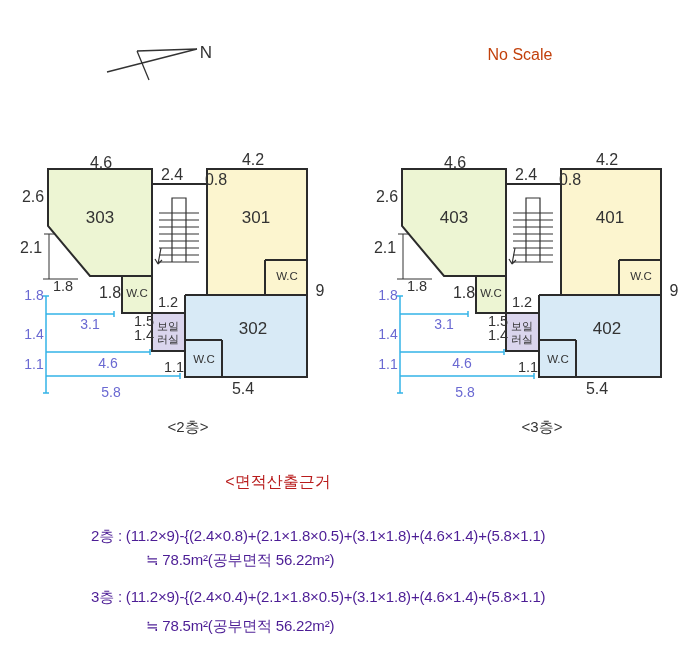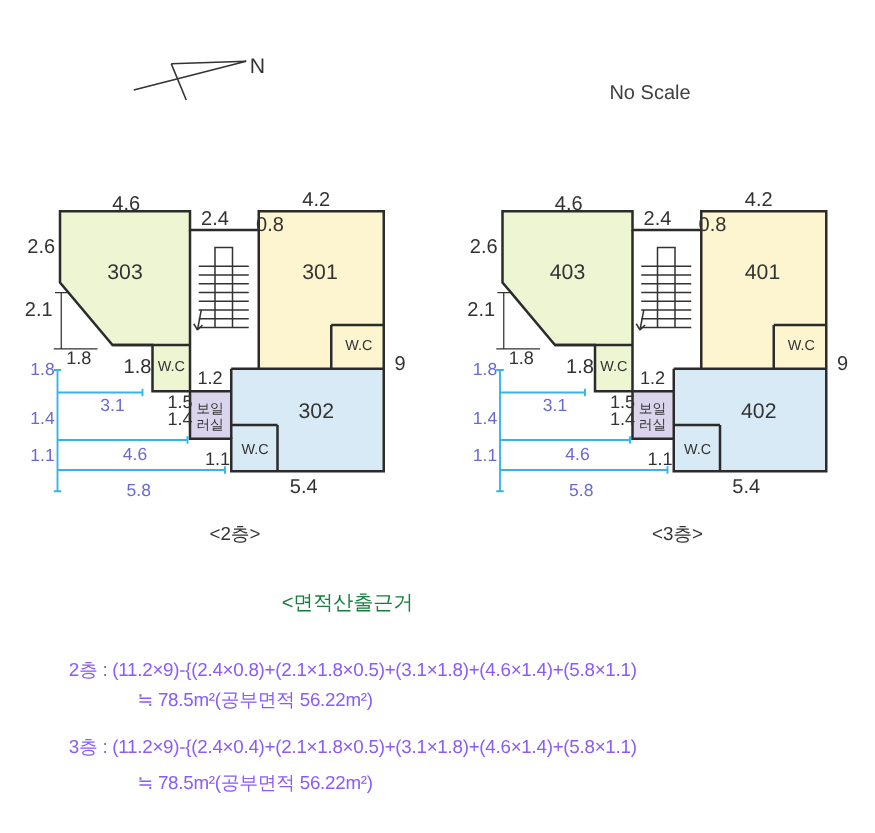--- a/index.html
+++ b/index.html
@@ -11,23 +11,23 @@
   svg{position:absolute;overflow:visible;}
   
   .t-dim    {font-size:16px;font-family:"Liberation Sans",sans-serif;}
   .t-dim-sm {font-size:14.5px;font-family:"Liberation Sans",sans-serif;}
   .t-dim-blue{font-size:14px;font-family:"Liberation Sans",sans-serif;}
   .t-room   {font-size:17px;font-family:"Liberation Sans",sans-serif;}
   .t-wc     {font-size:11.5px;font-family:"Liberation Sans",sans-serif;}
   .t-boiler {font-size:11px;font-family:"Liberation Sans",sans-serif;}
   .t-caption{font-size:15px;font-family:"Liberation Sans",sans-serif;}
   .t-north  {font-size:17px;font-family:"Liberation Sans",sans-serif;}
-  .scale-note{left:470px;top:46px;width:100px;text-align:center;font-size:16px;color:#404040;margin-top:20px;}
-  .calc-title{left:0;top:472px;width:556px;text-align:center;font-size:16px;color:#15803d;}
-  .calc-line{font-size:15px;color:#8b5cf6;white-space:nowrap;letter-spacing:-0.2px;}
+  .scale-note{left:470px;top:46px;width:100px;text-align:center;font-size:16px;color:#c2410c;}
+  .calc-title{left:0;top:472px;width:556px;text-align:center;font-size:16px;color:#b91c1c;}
+  .calc-line{font-size:15px;color:#4c1d95;white-space:nowrap;letter-spacing:-0.2px;margin-left:36px;}
 </style>
 </head>
 <body>
 
 <div>
 
   <svg style="left:90px;top:28px" width="140" height="60" viewBox="0 0 140 60">
     <g fill="none" stroke-width="1.3" stroke="#333333">
       <path d="M17 44L107 21 M47 23L107 21 M47 23L59 52"></path>
     </g>

